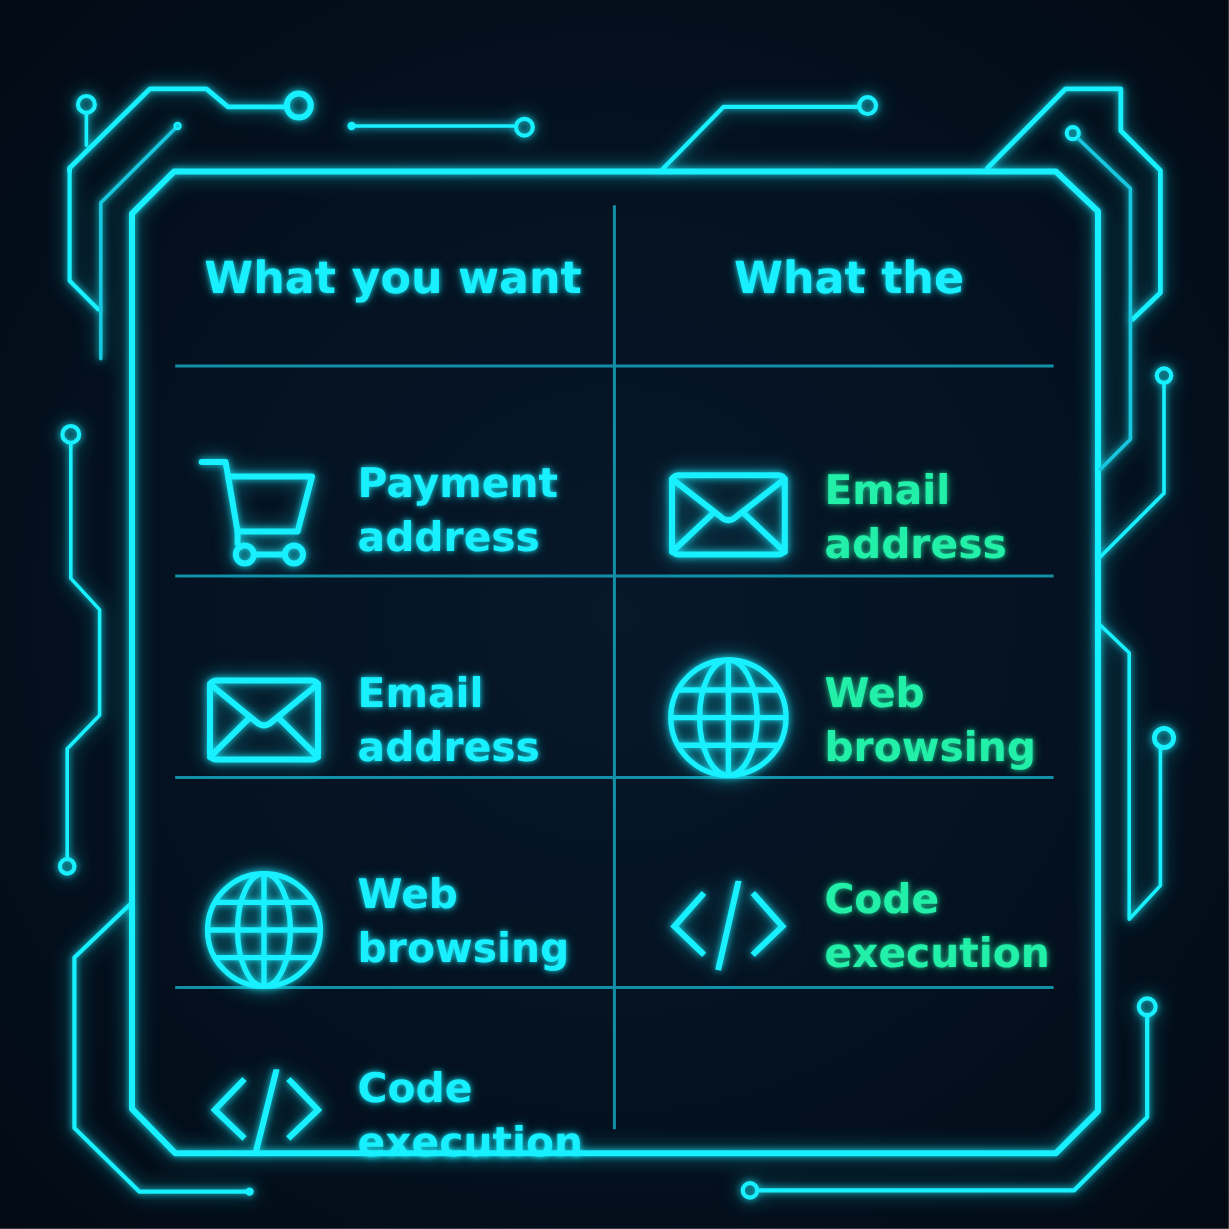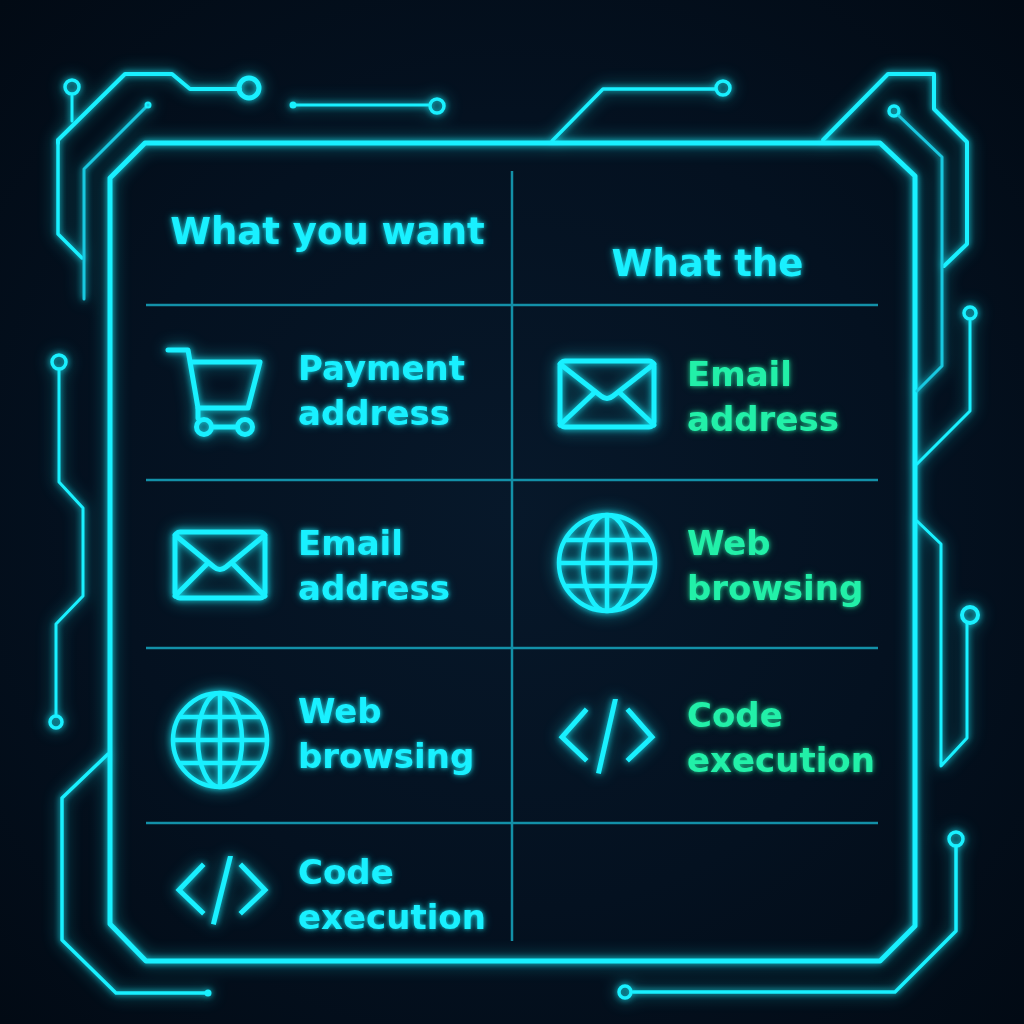--- a/index.html
+++ b/index.html
@@ -14,21 +14,21 @@
   .glow { filter: drop-shadow(0 0 3px rgba(25,240,255,0.85)) drop-shadow(0 0 8px rgba(25,240,255,0.45)); }
   .text-glow-cyan { text-shadow: 0 0 4px rgba(25,240,255,0.8), 0 0 10px rgba(25,240,255,0.45); }
   .text-glow-green { text-shadow: 0 0 4px rgba(34,240,168,0.75), 0 0 10px rgba(34,240,168,0.4); }
 
   .header {
     position: absolute; display: flex; align-items: center; justify-content: center;
     text-align: center; font-weight: bold; font-size: 37px; line-height: 45px; color: #19f0ff;
   }
   .header span { display: block; }
   .cell {
-    position: absolute; display: flex; align-items: center;
+    position: absolute; display: flex; align-items: center; margin-top: 35px;
   }
   .cell .icon { position: absolute; }
   .cell .label {
     position: absolute; font-weight: bold; font-size: 34px; line-height: 45px;
     white-space: nowrap;
   }
   .label span { display: block; }
   .cyan { color: #19f0ff; }
   .green { color: #22f0a8; }
 </style>
@@ -80,21 +80,21 @@
       <line x1="146" y1="289" x2="878" y2="289"></line>
       <line x1="146" y1="464" x2="878" y2="464"></line>
       <line x1="146" y1="632" x2="878" y2="632"></line>
       <line x1="146" y1="807" x2="878" y2="807"></line>
     </g>
   </svg>
 
   <div class="header text-glow-cyan" style="left:140px; top:160px; width:375px; height:110px;">
     <span>What you want</span>
   </div>
-  <div class="header text-glow-cyan" style="left:515px; top:160px; width:385px; height:110px; flex-direction:row;align-items:flex-end;">
+  <div class="header text-glow-cyan" style="left:515px; top:160px; width:385px; height:110px; flex-direction:row;">
     <span>What the</span>
   </div>
 
   <div class="cell" style="left:146px; top:290px; width:366px; height:174px;">
     <svg class="icon glow" style="left:18px; top:40px;" width="100" height="95" viewBox="0 0 100 95">
       <g fill="none" stroke="#19f0ff" stroke-width="5" stroke-linecap="round" stroke-linejoin="round">
         <path d="M4 4 L24 4 L34 62 L84 62 L96 16 L28 16"></path>
         <circle cx="40" cy="81" r="7.5"></circle>
         <circle cx="81" cy="81" r="7.5"></circle>
         <path d="M34 62 L34 72 M48 81 L73 81"></path>

